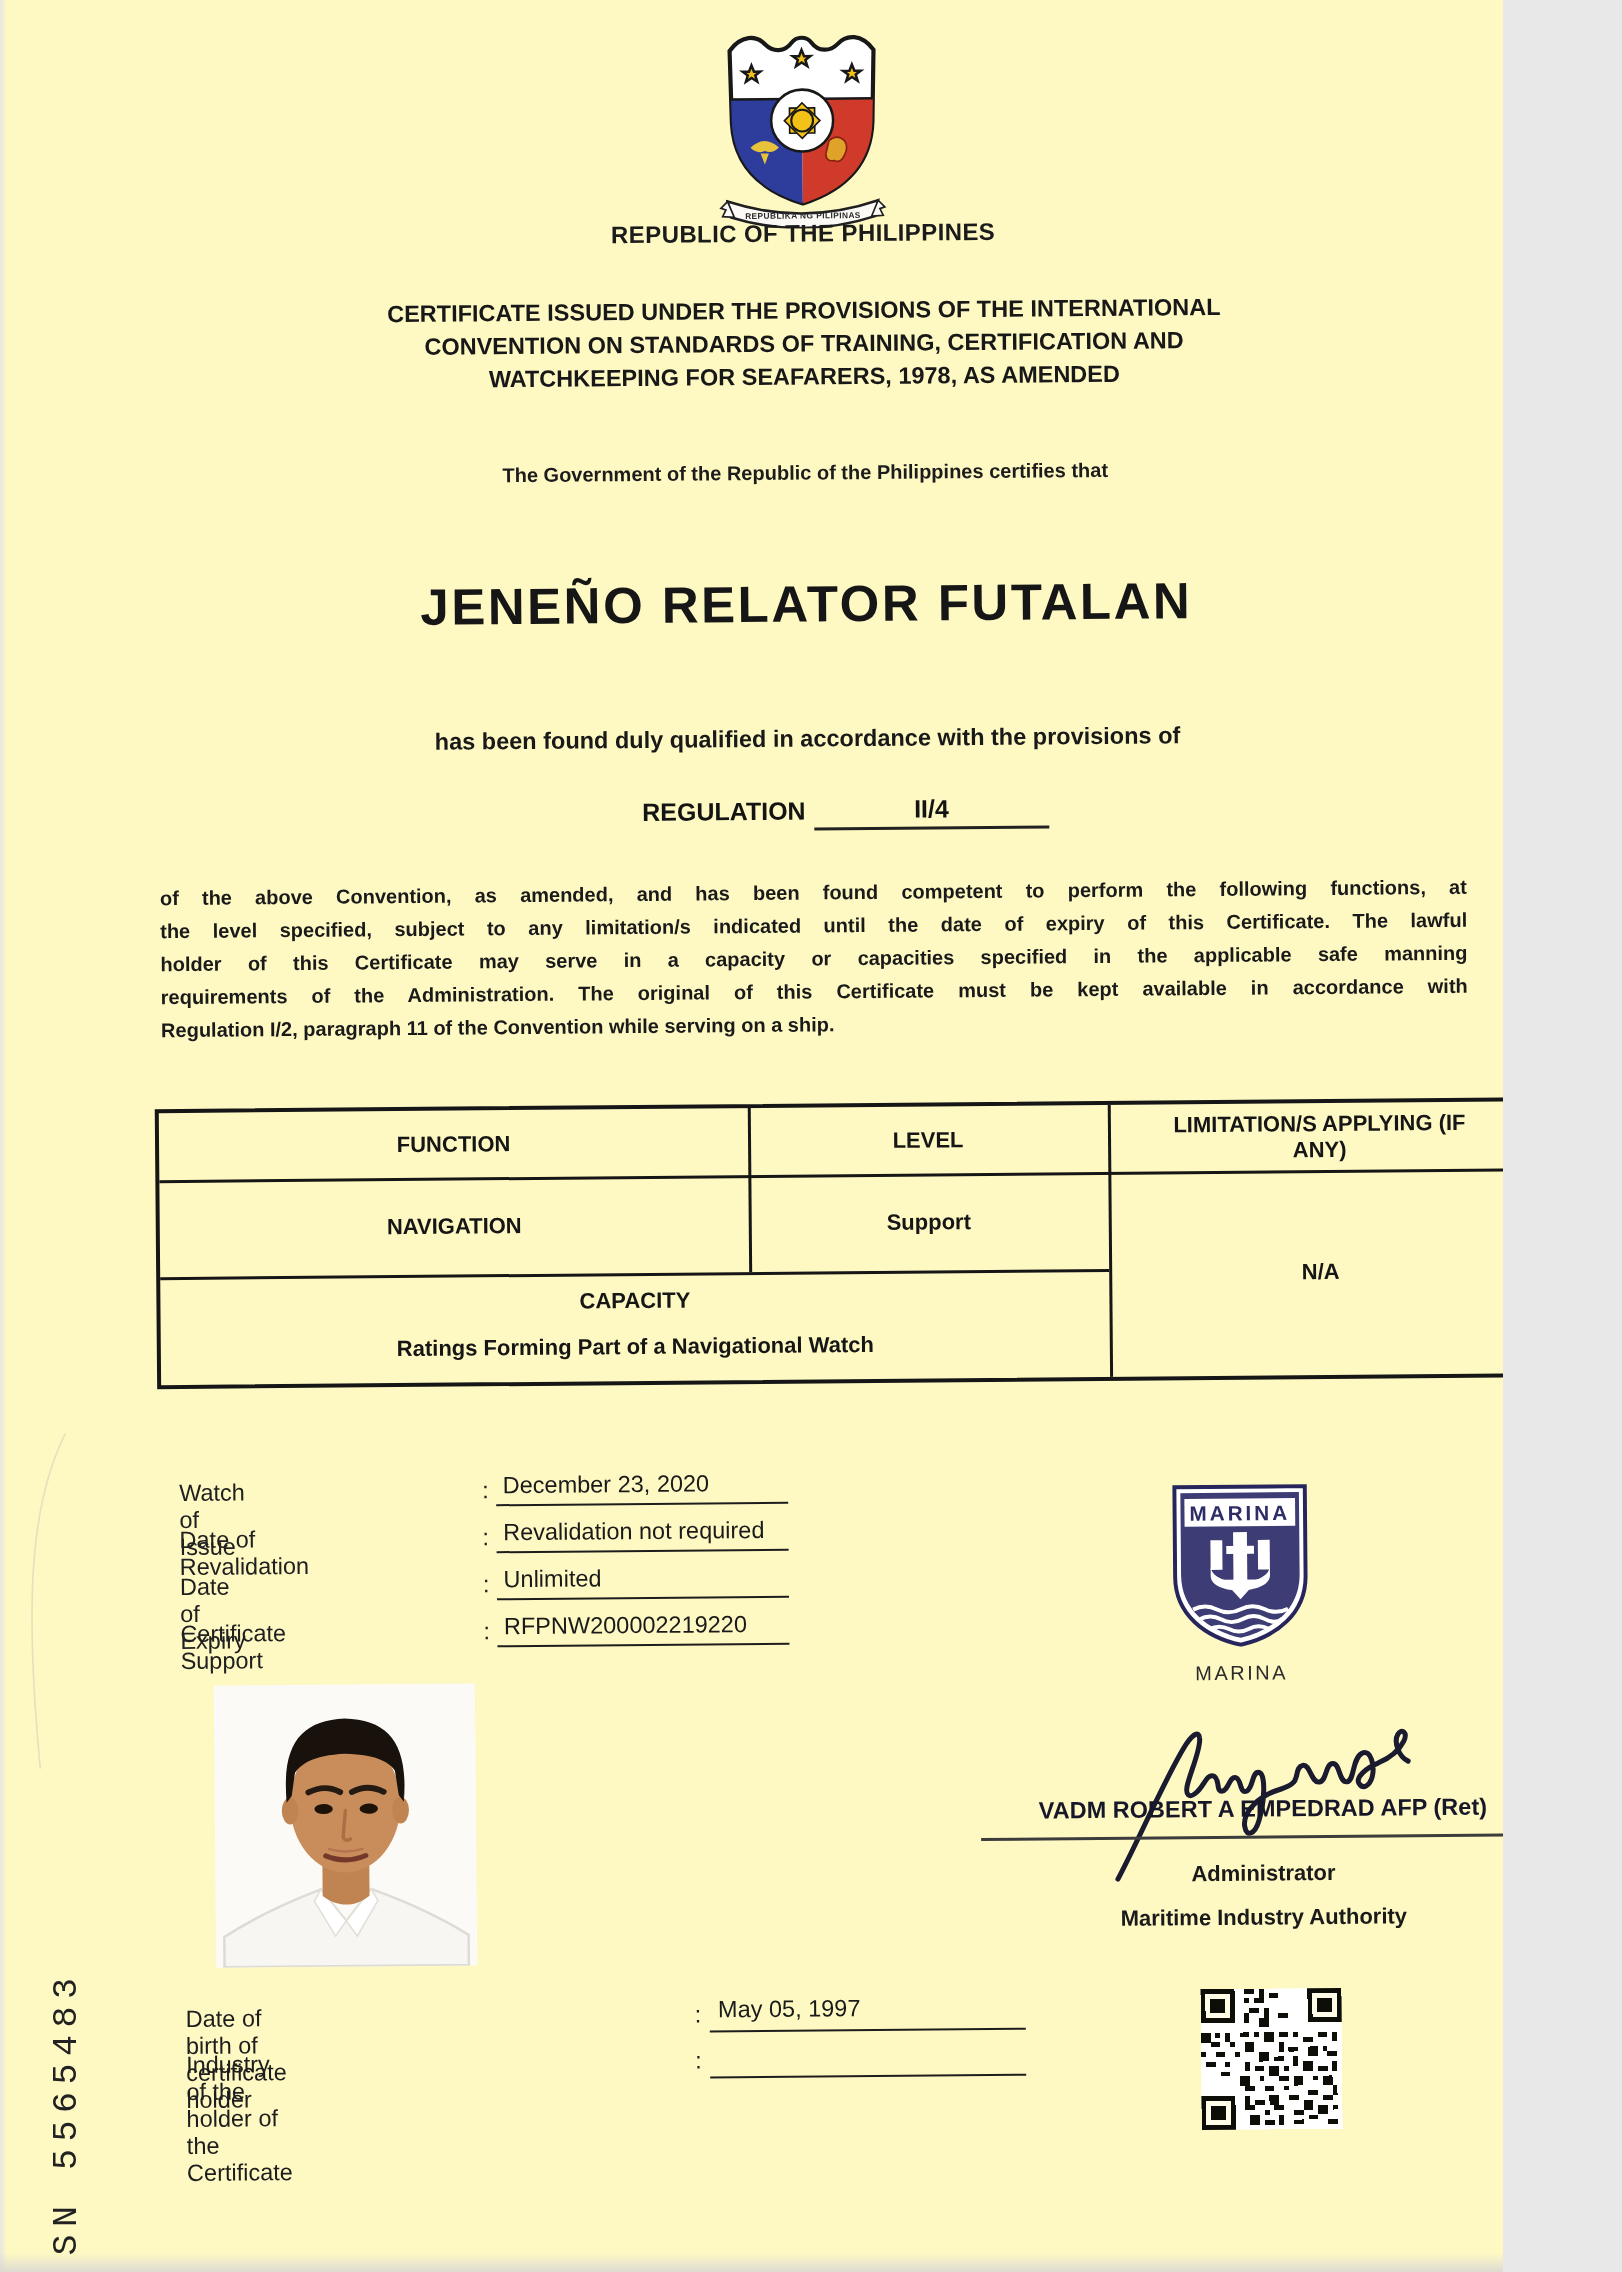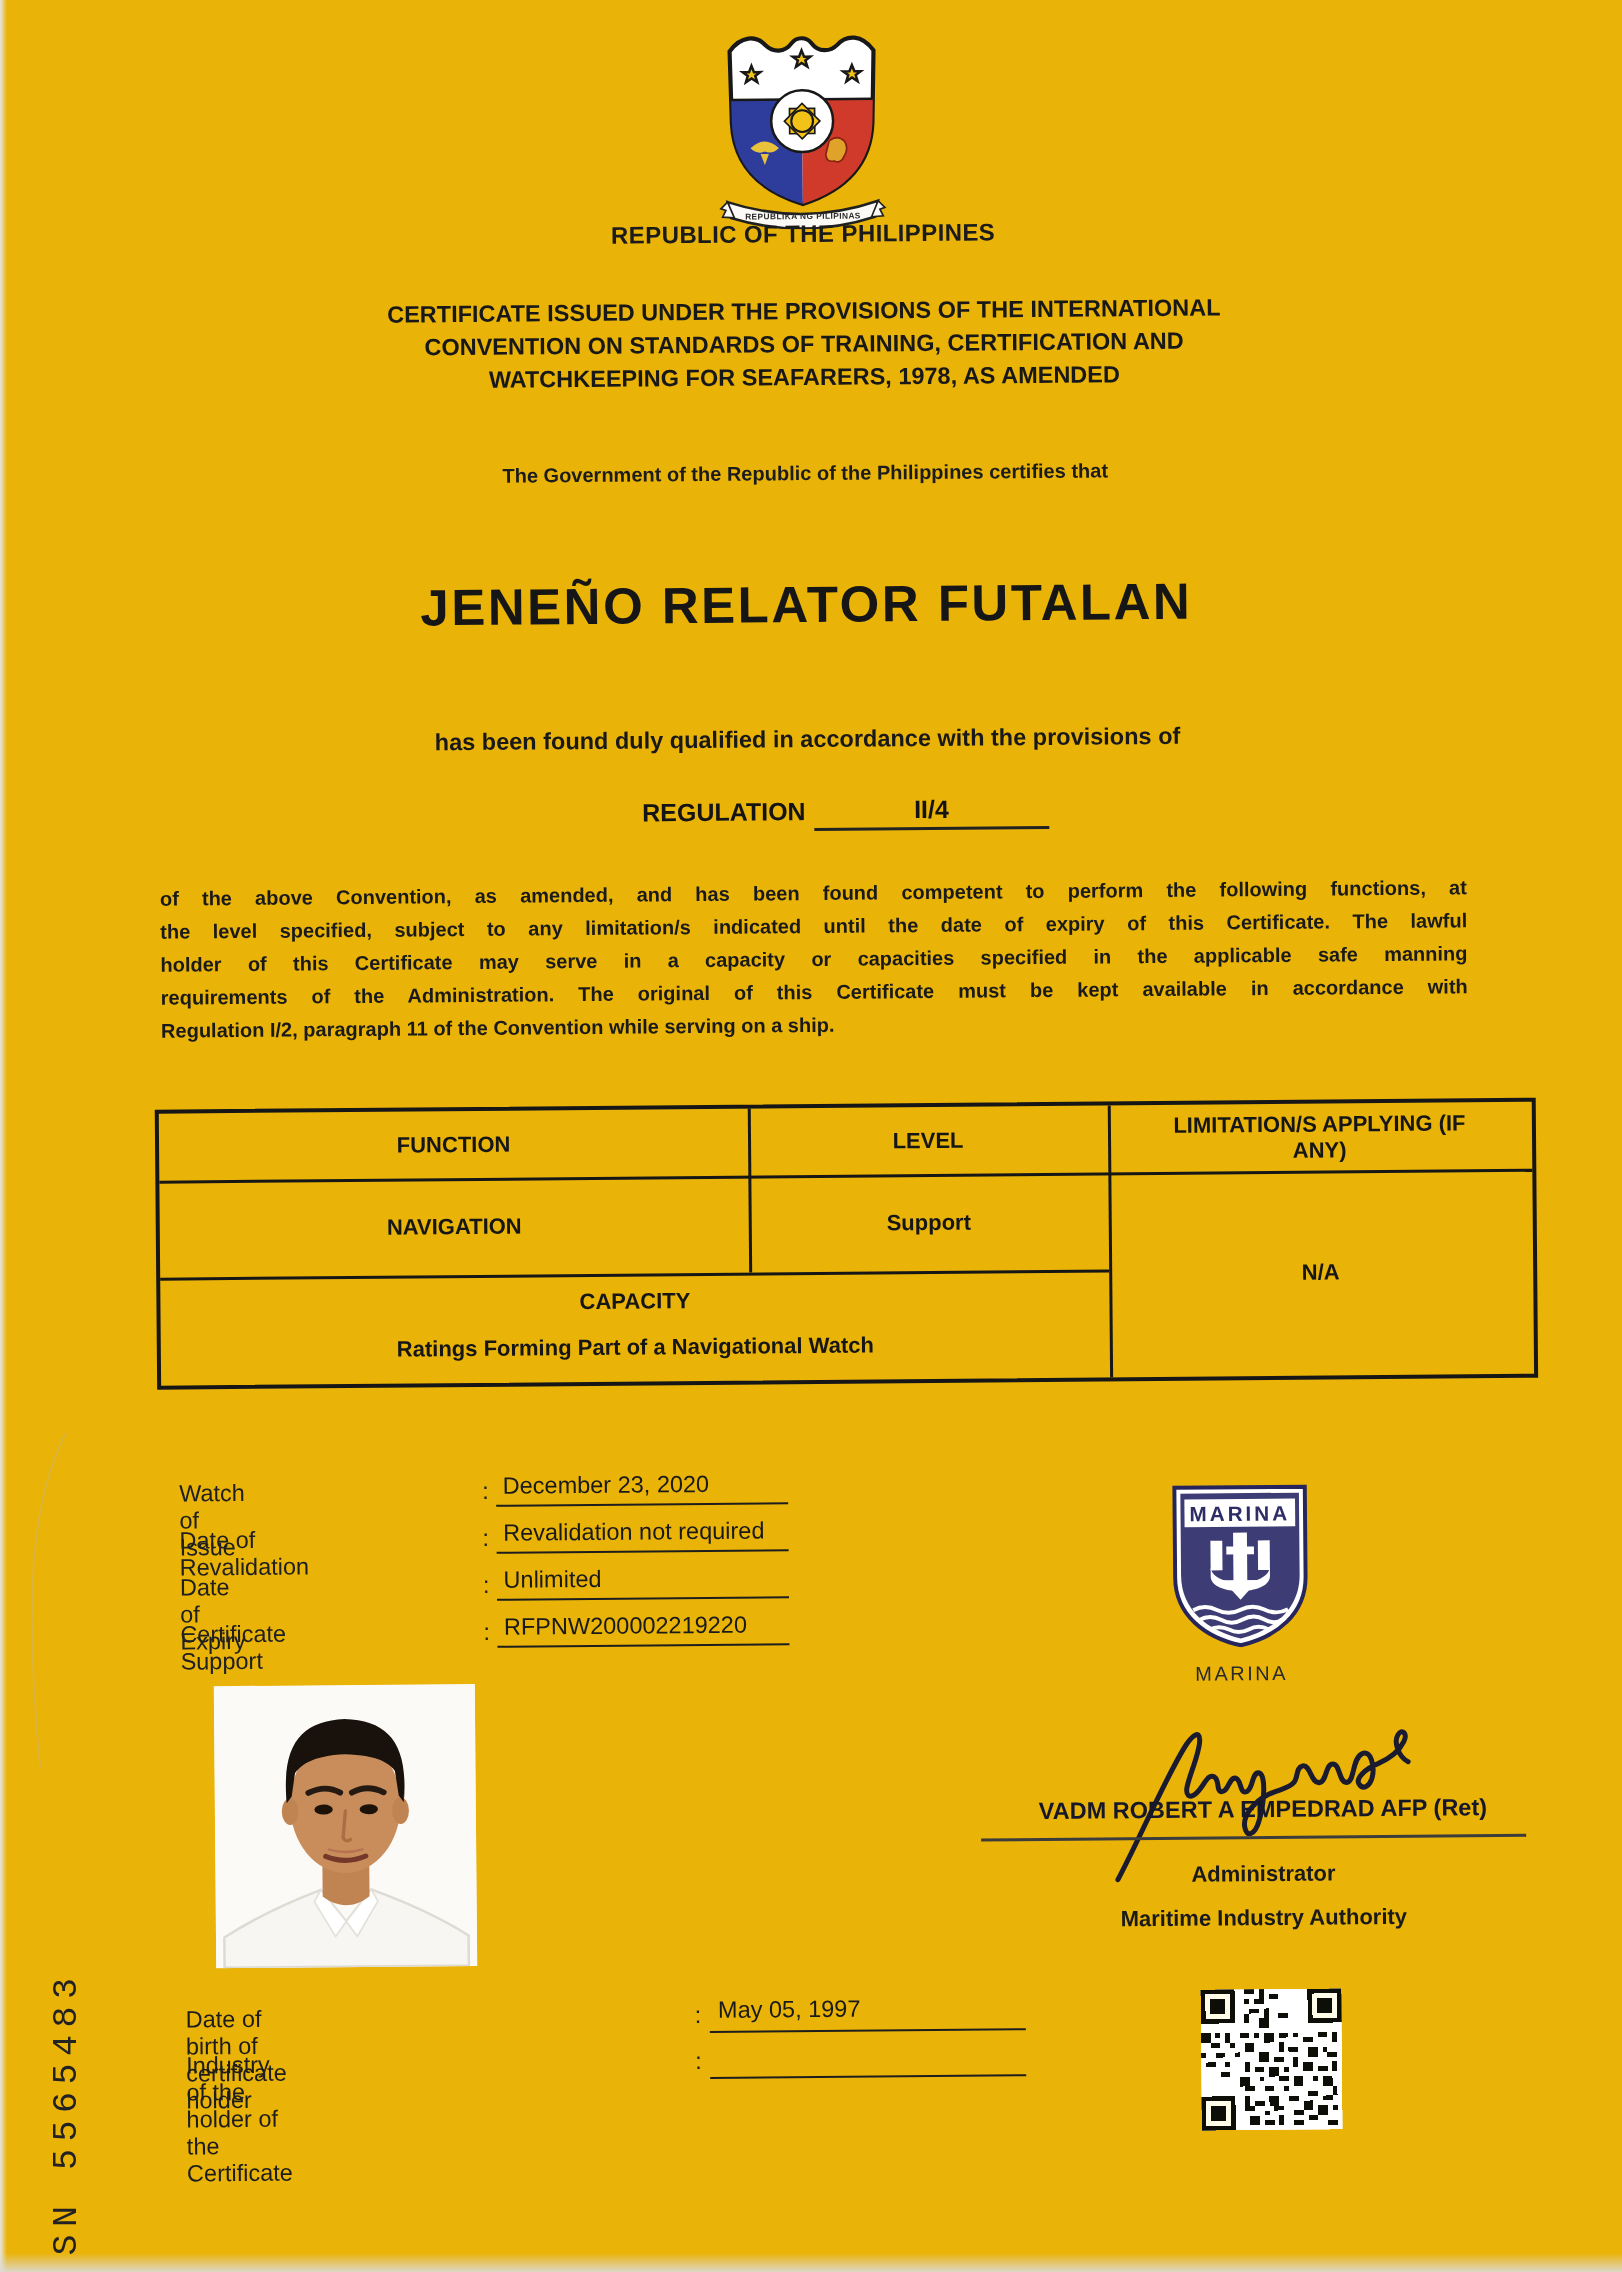--- a/index.html
+++ b/index.html
@@ -1,18 +1,18 @@
 <!DOCTYPE html>
 <html style="font-size:13.4px"><head>
 <meta charset="utf-8">
 <style>
   html,body { margin:0; padding:0; background:#e8e8e8; }
   .page {
-    position:relative; width:1622px; height:2273px;
-    background:#eab308; overflow:hidden;
+    position:relative; width:1503px; height:2273px;
+    background:#fef9c3; overflow:hidden;
     font-family:"Liberation Sans", sans-serif; color:#141414;
   }
   .content { position:absolute; left:0; top:0; width:100%; height:100%; transform:rotate(-0.5deg); }
 
   .abs { position:absolute; }
   .center { text-align:center; }
 
   .coat { left:727px; top:23.5px; width:168px; height:205px; }
   .country { left:0; top:220px; width:1622px; font-size:24px; font-weight:bold; letter-spacing:0.4px; color:#1b1b1b; }
 

